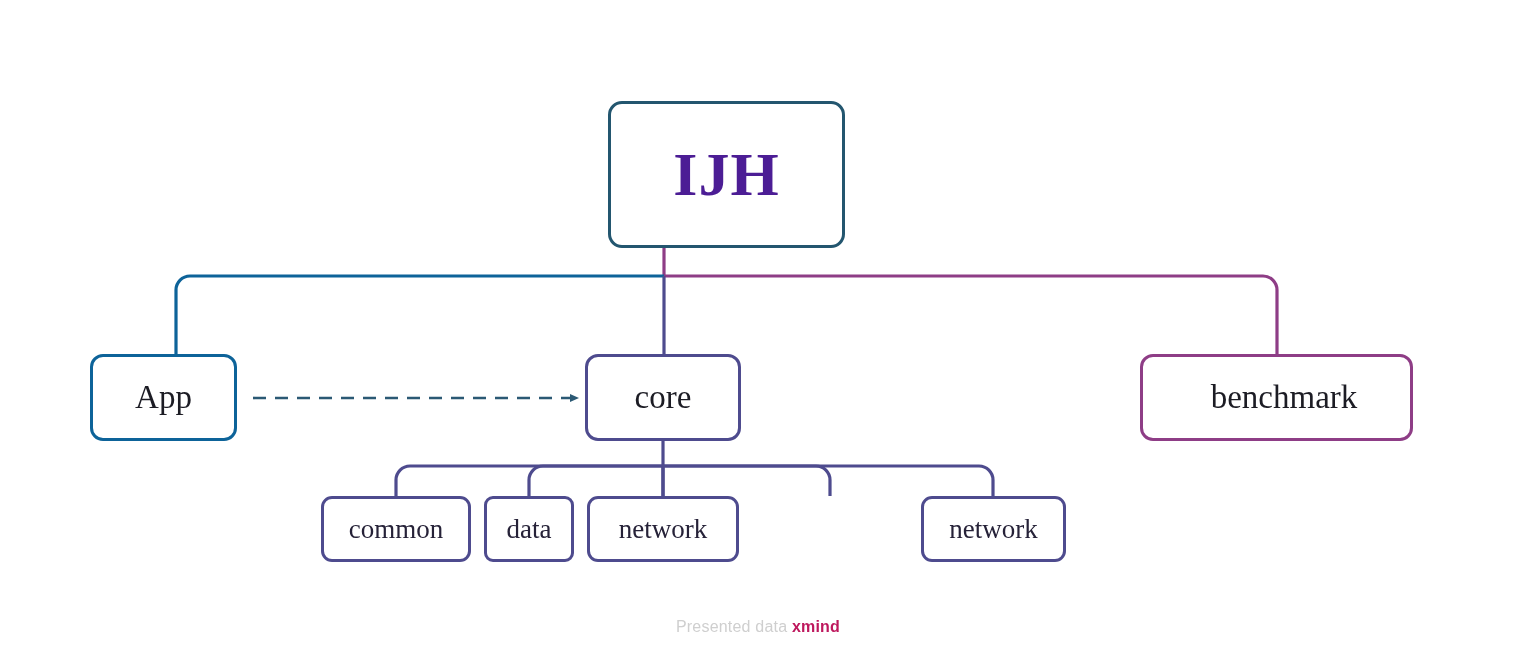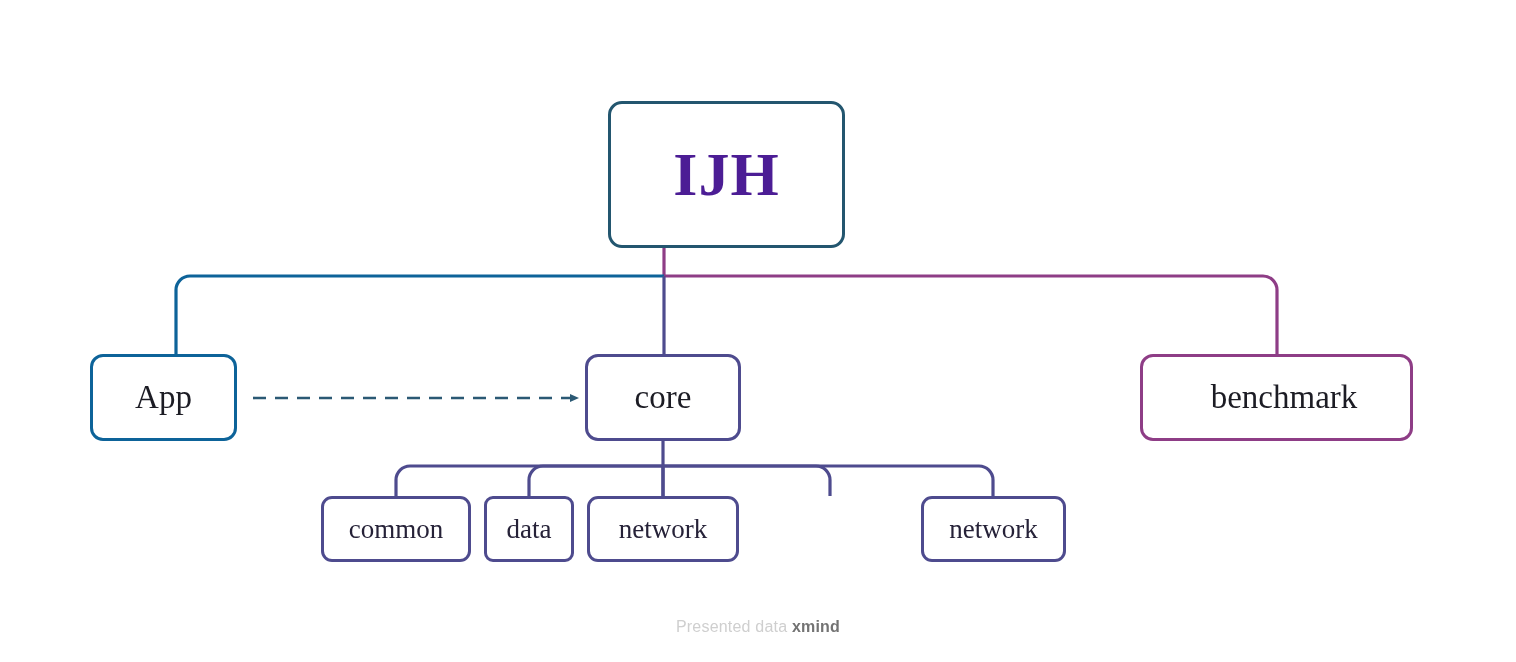--- a/index.html
+++ b/index.html
@@ -97,21 +97,21 @@
     width: 1516px;
     text-align: center;
     font-family: "Liberation Sans", sans-serif;
     font-size: 16px;
     color: #cfcfcf;
     letter-spacing: 0.2px;
     z-index: 5;
   }
   #footer .brand {
     font-weight: bold;
-    color: #737373;
+    color: #be185d;
   }
 </style>
 </head>
 <body>
 
 <div id="canvas">
 
   <svg id="connectors" viewBox="0 0 1516 662" xmlns="http://www.w3.org/2000/svg">
 
     <path d="M 664,248 L 664,276" fill="none" stroke="#8e3d86" stroke-width="3.2" stroke-linecap="butt"></path>

